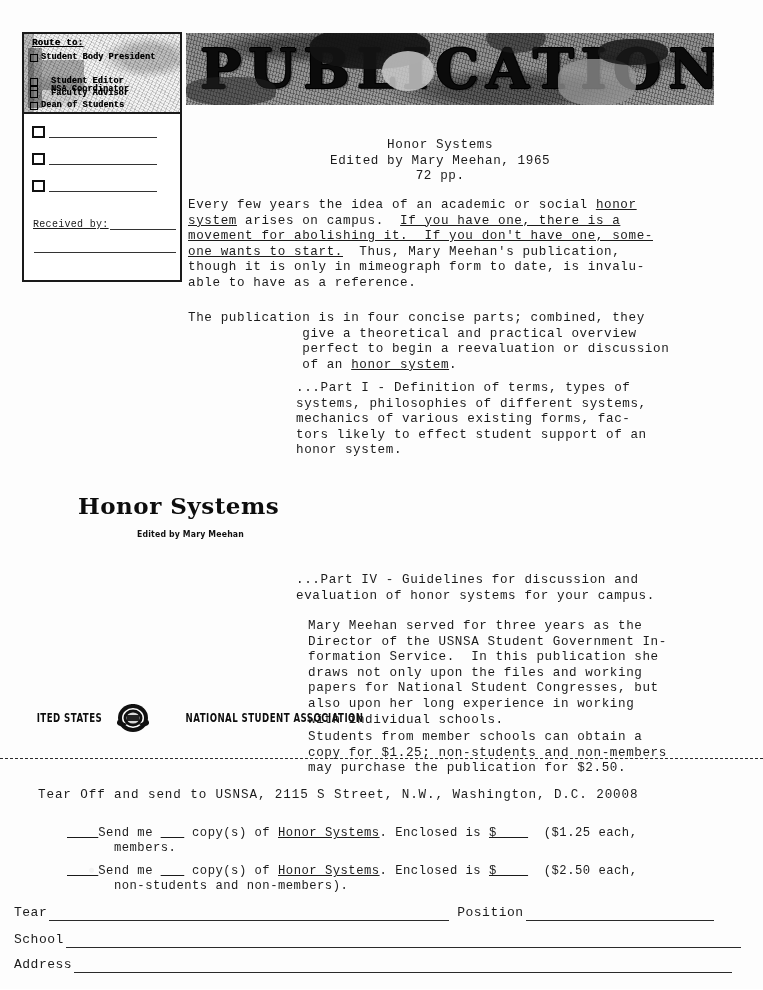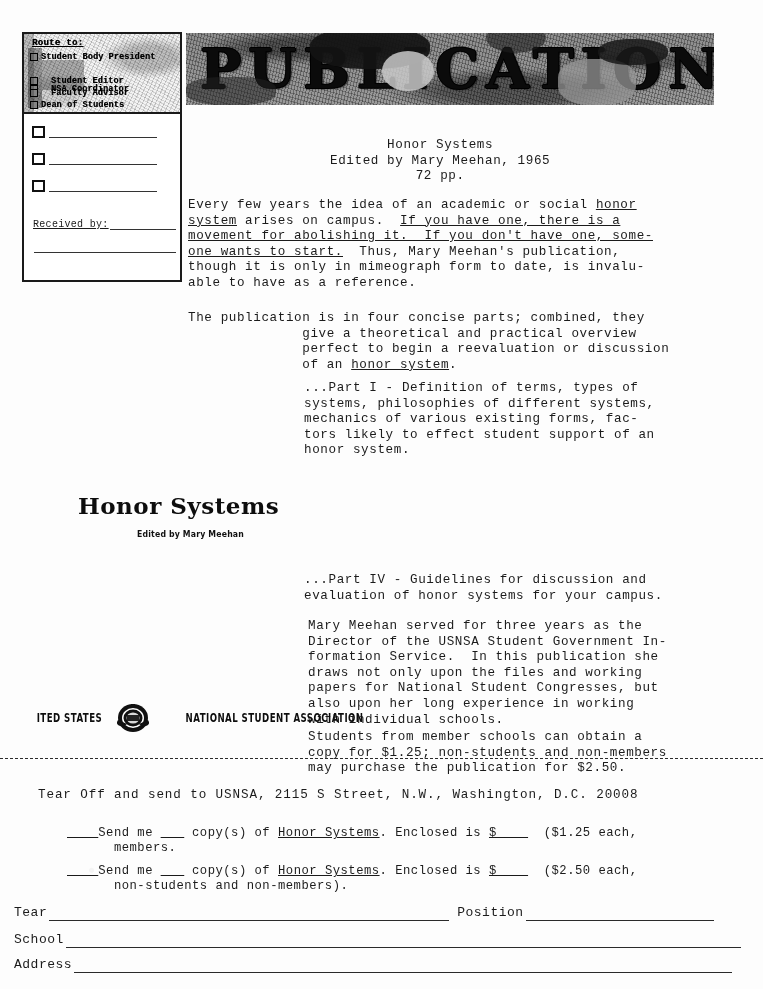--- a/index.html
+++ b/index.html
@@ -55,21 +55,21 @@
     letter-spacing: 0.3px;
     text-decoration: underline;
     color: #000;
     text-shadow: 0.4px 0 0 rgba(0,0,0,0.8);
   }
   .route-row {
     position: absolute;
     left: 6px;
     height: 11px;
     display: flex;
-    align-items: center;
+    align-items: flex-end;
     gap: 3px;
     white-space: nowrap;
   }
   .route-cb {
     width: 8px; height: 8px;
     border: 1.4px solid #000;
     background: #d6d6d6;
     flex: 0 0 auto;
     box-sizing: border-box;
   }
@@ -178,21 +178,21 @@
     line-height: 15.6px;
     letter-spacing: 0.6px;
     color: #1b1b1b;
     white-space: pre;
   }
   .tw .u { text-decoration: underline; }
 
   #title-block { left: 330px; top: 138px; text-align: center; }
   #para-intro  { left: 188px; top: 198px; }
   #para-pub    { left: 188px; top: 311px; }
-  .part-block  { left: 304px; }
+  .part-block  { left: 296px; }
   #part1 { top: 381px; }
   #part2 { top: 461px; }
   #part3 { top: 526px; }
   #part4 { top: 573px; }
   #para-bio  { left: 308px; top: 619px; }
   #para-price{ left: 308px; top: 730px; }
 
   
   #cover-title {
     position: absolute;

